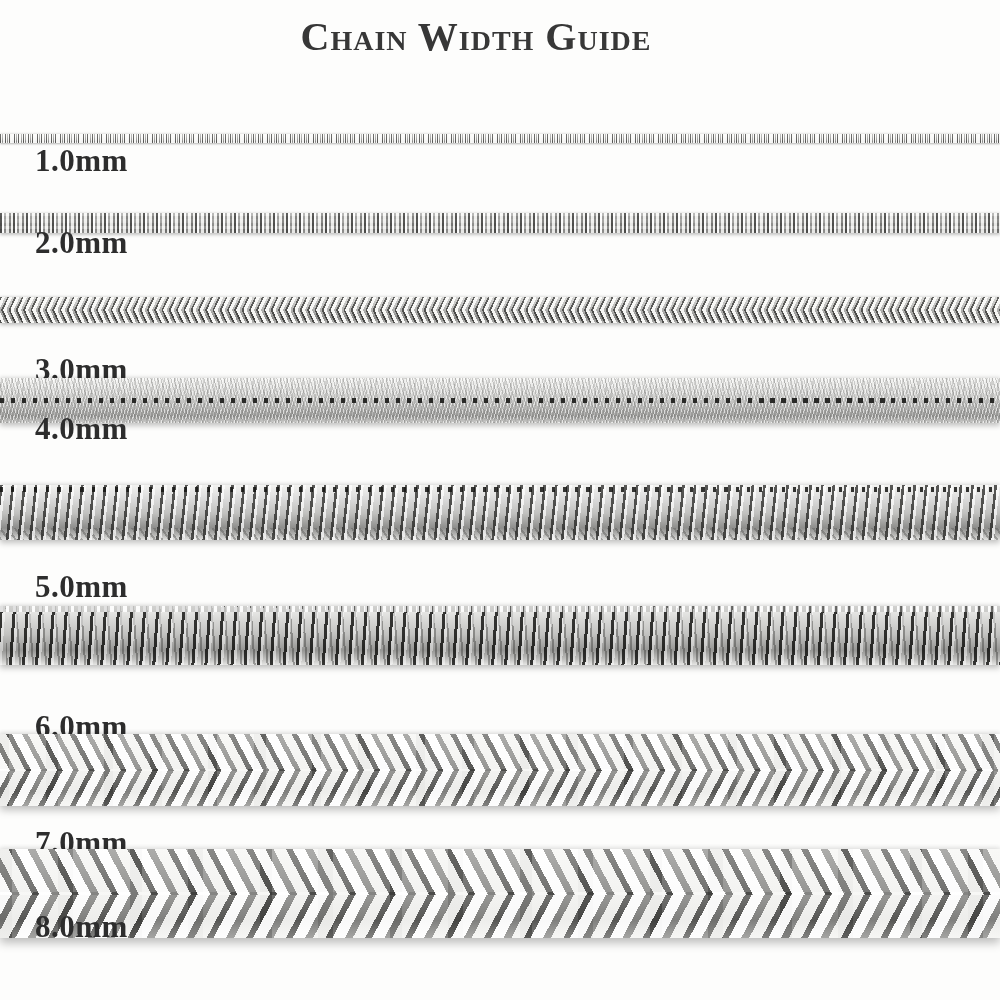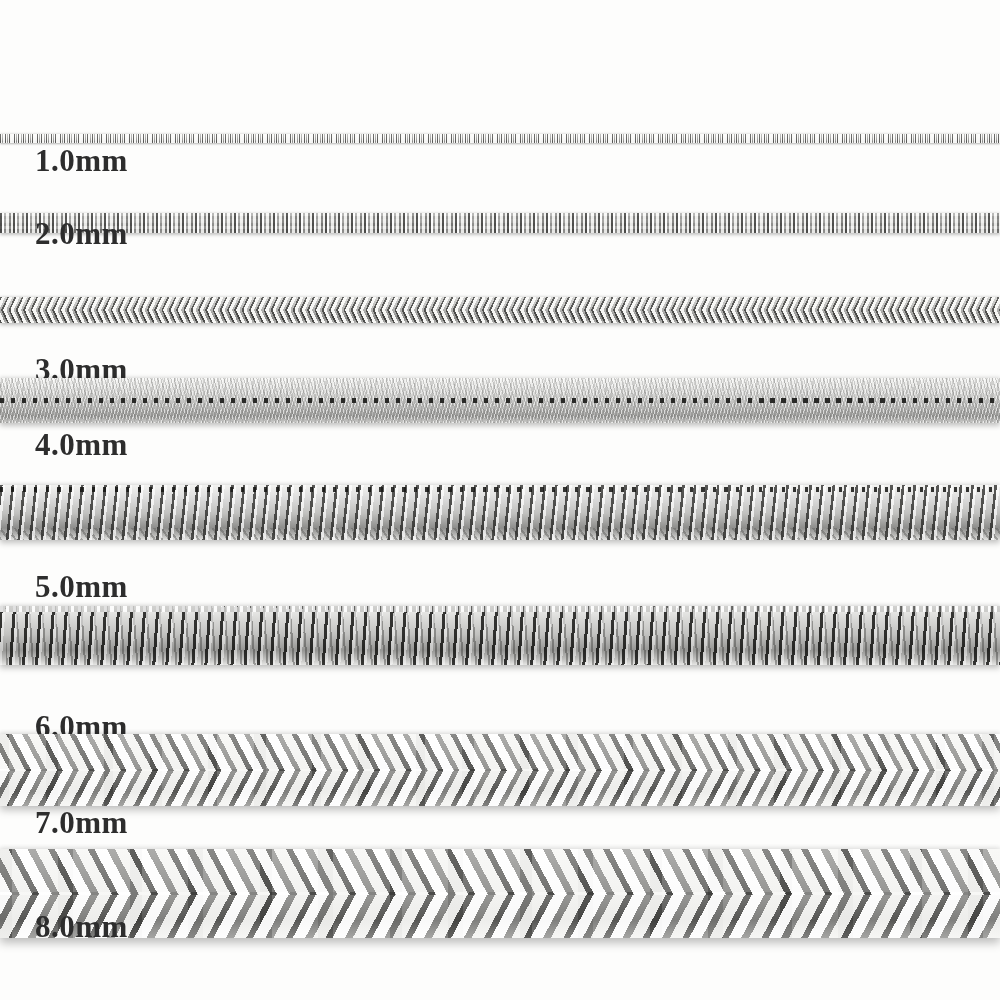--- a/index.html
+++ b/index.html
@@ -104,28 +104,29 @@
     background-repeat: repeat-x, repeat-x, repeat, no-repeat;
     box-shadow: 0 5px 9px rgba(0,0,0,.25), 0 -2px 4px rgba(0,0,0,.08);
   }
 
   .label {
     position:absolute; left:35px;
     font-size:31px; line-height:1.2; letter-spacing:.5px;
     color:#2d2d2d;
     font-weight:bold;
   }
-  .l1{top:142px} .l2{top:215px} .l3{top:351px} .l4{top:426px}
-  .l5{top:568px} .l6{top:708px} .l7{top:804px} .l8{top:908px}
+  .l1{top:142px} .l2{top:224px} .l3{top:351px} .l4{top:410px}
+  .l5{top:568px} .l6{top:708px} .l7{top:824px} .l8{top:908px}
 </style>
 </head>
 <body>
 
 <div class="stage">
 
+  <div class="title">Chain Width Guide</div>
 
   <div class="chain c1"></div>
   <div class="label l1">1.0mm</div>
 
   <div class="chain c2"></div>
   <div class="label l2">2.0mm</div>
 
   <div class="chain c3"></div>
   <div class="label l3">3.0mm</div>
 

